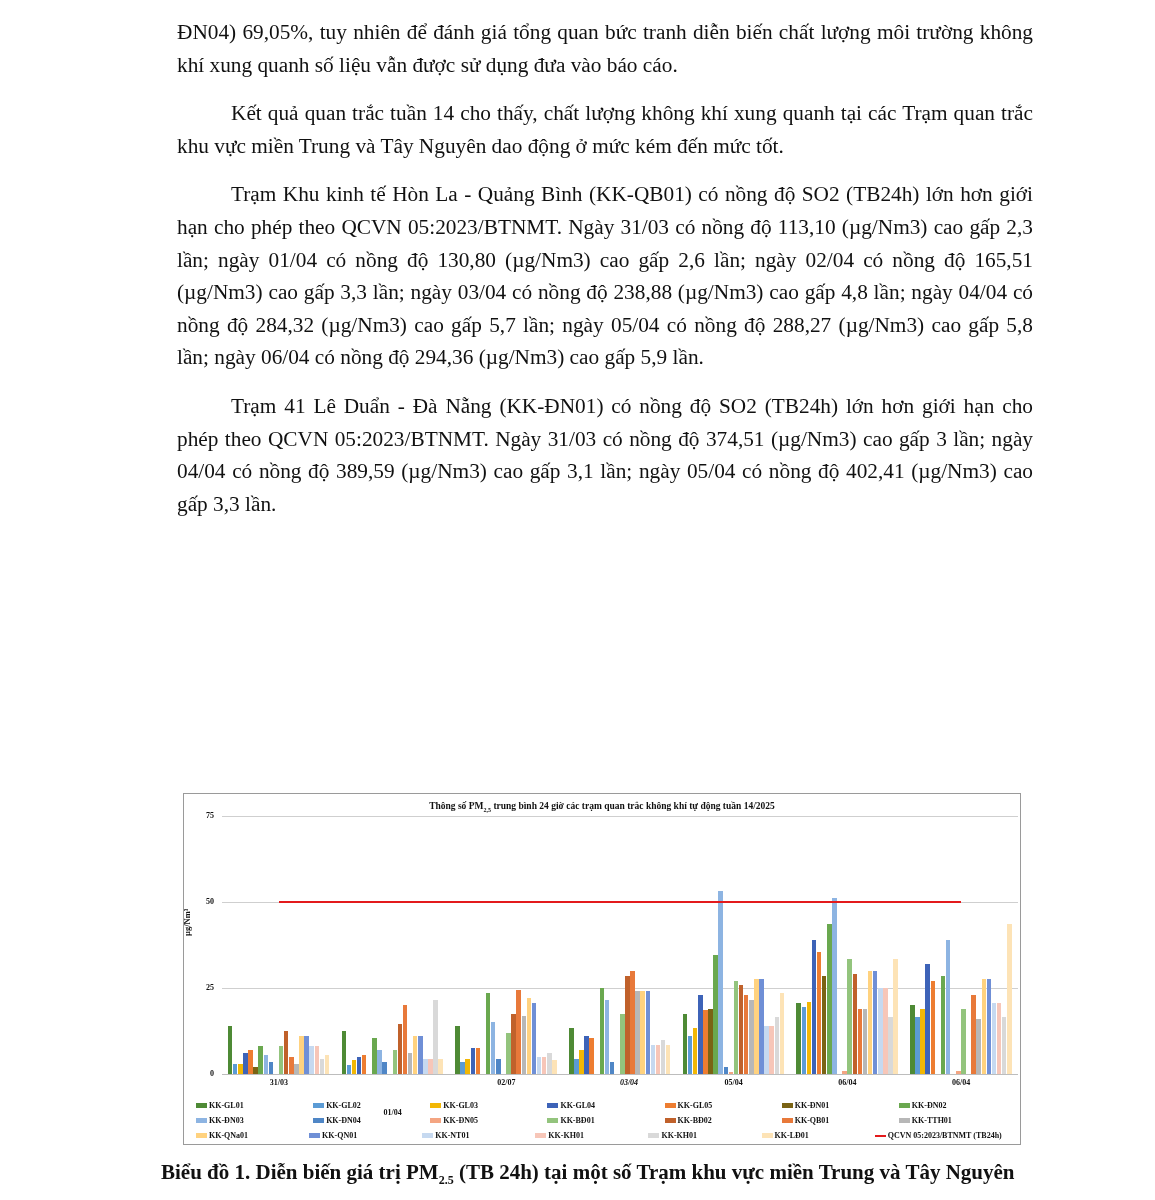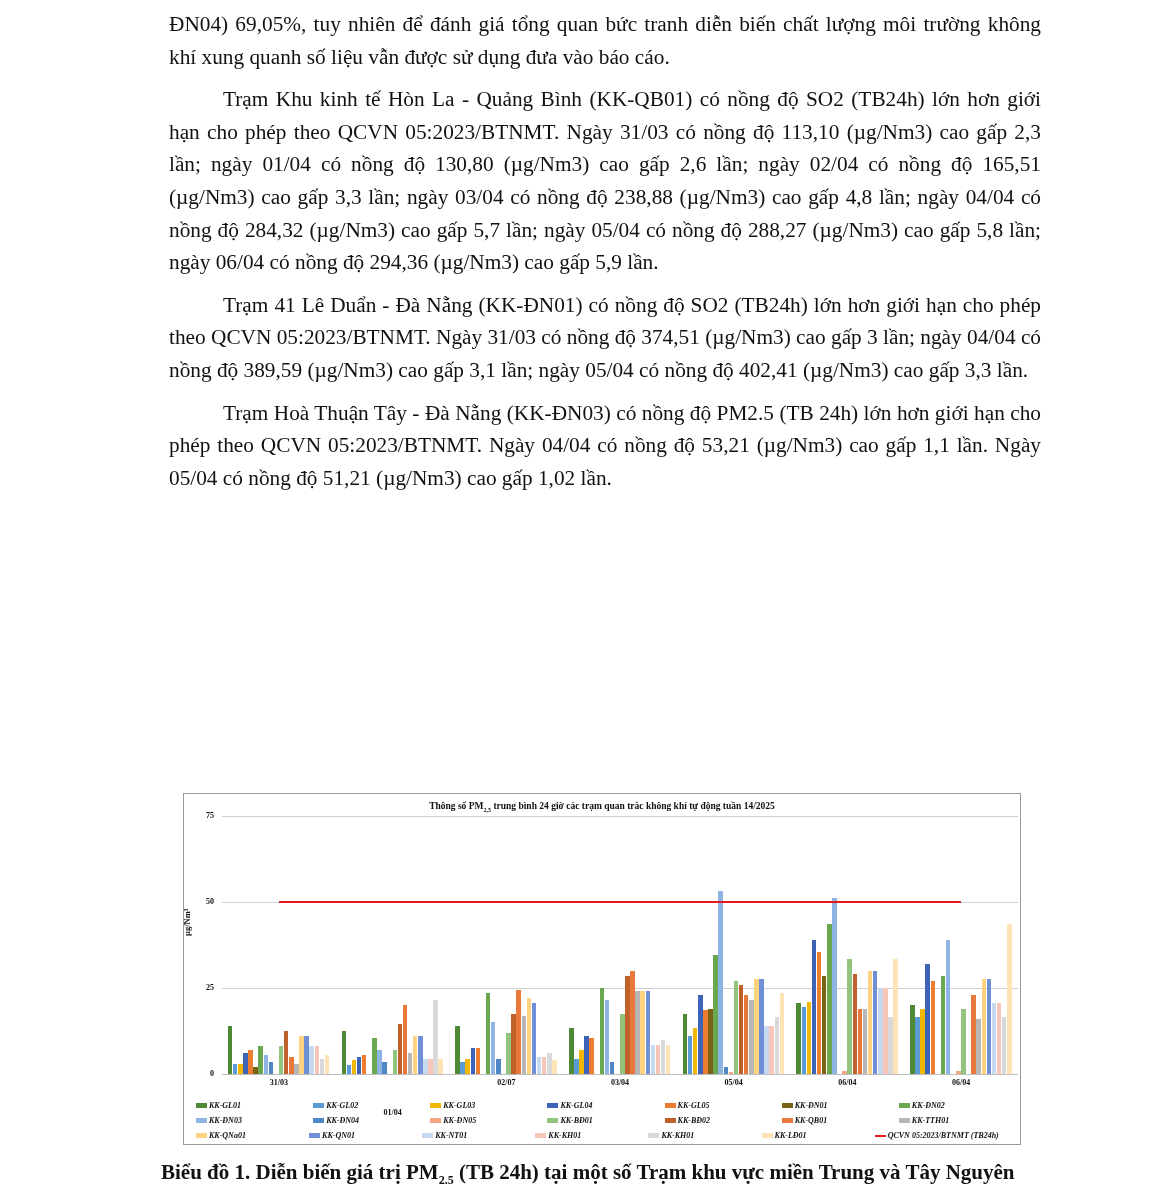--- a/index.html
+++ b/index.html
@@ -1,51 +1,51 @@
 <!DOCTYPE html>
 <html><head>
 <meta charset="utf-8">
 <style>
   html, body { margin: 0; padding: 0; background: #ffffff; }
   body { width: 1155px; height: 1200px; position: relative; overflow: hidden;
          font-family: "Liberation Serif", "DejaVu Serif", serif; color: #111; }
   .text-block { position: absolute; left: 161px; width: 888px; font-size: 21.3px; line-height: 32.6px; }
-  .para { margin: 8px; text-align: justify; text-align-last: left; }
+  .para { margin: 16px; text-align: justify; text-align-last: left; }
   .para.indent { text-indent: 54px; }
   .heading { font-weight: bold; margin: 0; text-indent: 54px; }
   .chart-frame { position: absolute; left: 183px; top: 793px; width: 838px; height: 352px;
                  border: 1px solid #9a9a9a; background: #fff; box-sizing: border-box; }
   .chart-title { position: absolute; top: 7px; left: 0; width: 100%; text-align: center;
                  font-size: 9.5px; font-weight: bold; }
   .plot { position: absolute; left: 38px; top: 22px; width: 796px; height: 258px; }
   .gridline { position: absolute; left: 0; width: 100%; height: 1px; background: #cfcfcf; }
   .ytick { position: absolute; left: -30px; width: 22px; text-align: right; font-size: 8px; font-weight: bold; }
   .ylabel { position: absolute; left: -40px; top: 120px; font-size: 8.5px; font-weight: bold;
             transform: rotate(-90deg); transform-origin: left top; white-space: nowrap; }
   .xtick { position: absolute; top: 262px; font-size: 8px; font-weight: bold; width: 60px; text-align: center; }
   .bar { position: absolute; bottom: 0; }
   .limit-line { position: absolute; height: 2px; background: #e31a1c; }
   .axis-x { position: absolute; left: 0; bottom: -1px; width: 100%; height: 1px; background: #bdbdbd; }
   .legend { position: absolute; left: 12px; top: 304px; width: 820px; font-size: 8px; font-weight: bold; }
   .legend-row { display: flex; height: 15px; align-items: center; }
-  .legend-item { width: 120px; display: flex; align-items: center; font-style: italic; }
+  .legend-item { width: 120px; display: flex; align-items: center; }
   .legend-swatch { width: 11px; height: 5px; margin-right: 2px; display: inline-block; }
   .legend-line { width: 11px; height: 2px; margin-right: 2px; display: inline-block; }
   .caption { position: absolute; left: 161px; top: 1160px; width: 888px; text-align: left;
              font-weight: bold; font-size: 21px; }
   .caption sub { font-size: 12px; }
 </style>
 </head>
 <body>
 
 <div class="text-block" style="top: 0px;">
   <p class="para">ĐN04) 69,05%, tuy nhiên để đánh giá tổng quan bức tranh diễn biến chất lượng môi trường không khí xung quanh số liệu vẫn được sử dụng đưa vào báo cáo.</p>
+  <p class="para indent" style="margin-top: 2px;">Kết quả quan trắc tuần 14 cho thấy, chất lượng không khí xung quanh tại các Trạm quan trắc khu vực miền Trung và Tây Nguyên dao động ở mức kém đến mức tốt.</p>
   <p class="para indent" style="margin-top: 10px;">Trạm Khu kinh tế Hòn La - Quảng Bình (KK-QB01) có nồng độ SO2 (TB24h) lớn hơn giới hạn cho phép theo QCVN 05:2023/BTNMT. Ngày 31/03 có nồng độ 113,10 (µg/Nm3) cao gấp 2,3 lần; ngày 01/04 có nồng độ 130,80 (µg/Nm3) cao gấp 2,6 lần; ngày 02/04 có nồng độ 165,51 (µg/Nm3) cao gấp 3,3 lần; ngày 03/04 có nồng độ 238,88 (µg/Nm3) cao gấp 4,8 lần; ngày 04/04 có nồng độ 284,32 (µg/Nm3) cao gấp 5,7 lần; ngày 05/04 có nồng độ 288,27 (µg/Nm3) cao gấp 5,8 lần; ngày 06/04 có nồng độ 294,36 (µg/Nm3) cao gấp 5,9 lần.</p>
   <p class="para indent" style="margin-top: 10px;">Trạm 41 Lê Duẩn - Đà Nẵng (KK-ĐN01) có nồng độ SO2 (TB24h) lớn hơn giới hạn cho phép theo QCVN 05:2023/BTNMT. Ngày 31/03 có nồng độ 374,51 (µg/Nm3) cao gấp 3 lần; ngày 04/04 có nồng độ 389,59 (µg/Nm3) cao gấp 3,1 lần; ngày 05/04 có nồng độ 402,41 (µg/Nm3) cao gấp 3,3 lần.</p>
-  <p class="para indent" style="margin-top: 10px;">Trạm Hoà Thuận Tây - Đà Nẵng (KK-ĐN03) có nồng độ PM2.5 (TB 24h) lớn hơn giới hạn cho phép theo QCVN 05:2023/BTNMT. Ngày 04/04 có nồng độ 53,21 (µg/Nm3) cao gấp 1,1 lần. Ngày 05/04 có nồng độ 51,21 (µg/Nm3) cao gấp 1,02 lần.</p>
 </div>
 
 <div class="chart-frame">
   <div class="chart-title"><span>Thông số PM</span><sub style="font-size:6px;">2,5</sub><span> trung bình 24 giờ các trạm quan trắc không khí tự động tuần 14/2025</span></div>
   <div class="plot" id="plot">
     <div class="ylabel">µg/Nm³</div>
   <div class="gridline" style="top: 258px;"></div>
       <div class="ytick" style="top: 253px;">0</div>
       <div class="gridline" style="top: 172px;"></div>
       <div class="ytick" style="top: 167px;">25</div>
@@ -123,21 +123,21 @@
       <div class="bar" style="left: 398px; width: 4.5px; height: 60.2px; background: rgb(147, 196, 125);"></div>
       <div class="bar" style="left: 403.1px; width: 4.5px; height: 98.04px; background: rgb(192, 97, 43);"></div>
       <div class="bar" style="left: 408.2px; width: 4.5px; height: 103.2px; background: rgb(232, 121, 58);"></div>
       <div class="bar" style="left: 413.3px; width: 4.5px; height: 82.56px; background: rgb(183, 183, 183);"></div>
       <div class="bar" style="left: 418.4px; width: 4.5px; height: 82.56px; background: rgb(255, 210, 127);"></div>
       <div class="bar" style="left: 423.5px; width: 4.5px; height: 82.56px; background: rgb(111, 143, 214);"></div>
       <div class="bar" style="left: 428.6px; width: 4.5px; height: 29.24px; background: rgb(198, 217, 240);"></div>
       <div class="bar" style="left: 433.7px; width: 4.5px; height: 29.24px; background: rgb(247, 198, 184);"></div>
       <div class="bar" style="left: 438.8px; width: 4.5px; height: 34.4px; background: rgb(217, 217, 217);"></div>
       <div class="bar" style="left: 443.9px; width: 4.5px; height: 29.24px; background: rgb(253, 227, 182);"></div>
-      <div class="xtick" style="left: 368px;">03/04</div>
+      <div class="xtick" style="left: 377px; font-style: italic;">03/04</div>
       <div class="bar" style="left: 460.714px; width: 4.5px; height: 60.2px; background: rgb(78, 138, 53);"></div>
       <div class="bar" style="left: 465.814px; width: 4.5px; height: 37.84px; background: rgb(91, 155, 213);"></div>
       <div class="bar" style="left: 470.914px; width: 4.5px; height: 46.44px; background: rgb(242, 183, 5);"></div>
       <div class="bar" style="left: 476.014px; width: 4.5px; height: 79.12px; background: rgb(61, 99, 184);"></div>
       <div class="bar" style="left: 481.114px; width: 4.5px; height: 63.64px; background: rgb(237, 125, 49);"></div>
       <div class="bar" style="left: 486.214px; width: 4.5px; height: 65.36px; background: rgb(122, 99, 20);"></div>
       <div class="bar" style="left: 491.314px; width: 4.5px; height: 118.68px; background: rgb(106, 168, 79);"></div>
       <div class="bar" style="left: 496.414px; width: 4.5px; height: 183.008px; background: rgb(141, 180, 226);"></div>
       <div class="bar" style="left: 501.514px; width: 4.5px; height: 6.88px; background: rgb(79, 134, 198);"></div>
       <div class="bar" style="left: 506.614px; width: 4.5px; height: 1.72px; background: rgb(244, 165, 130);"></div>

